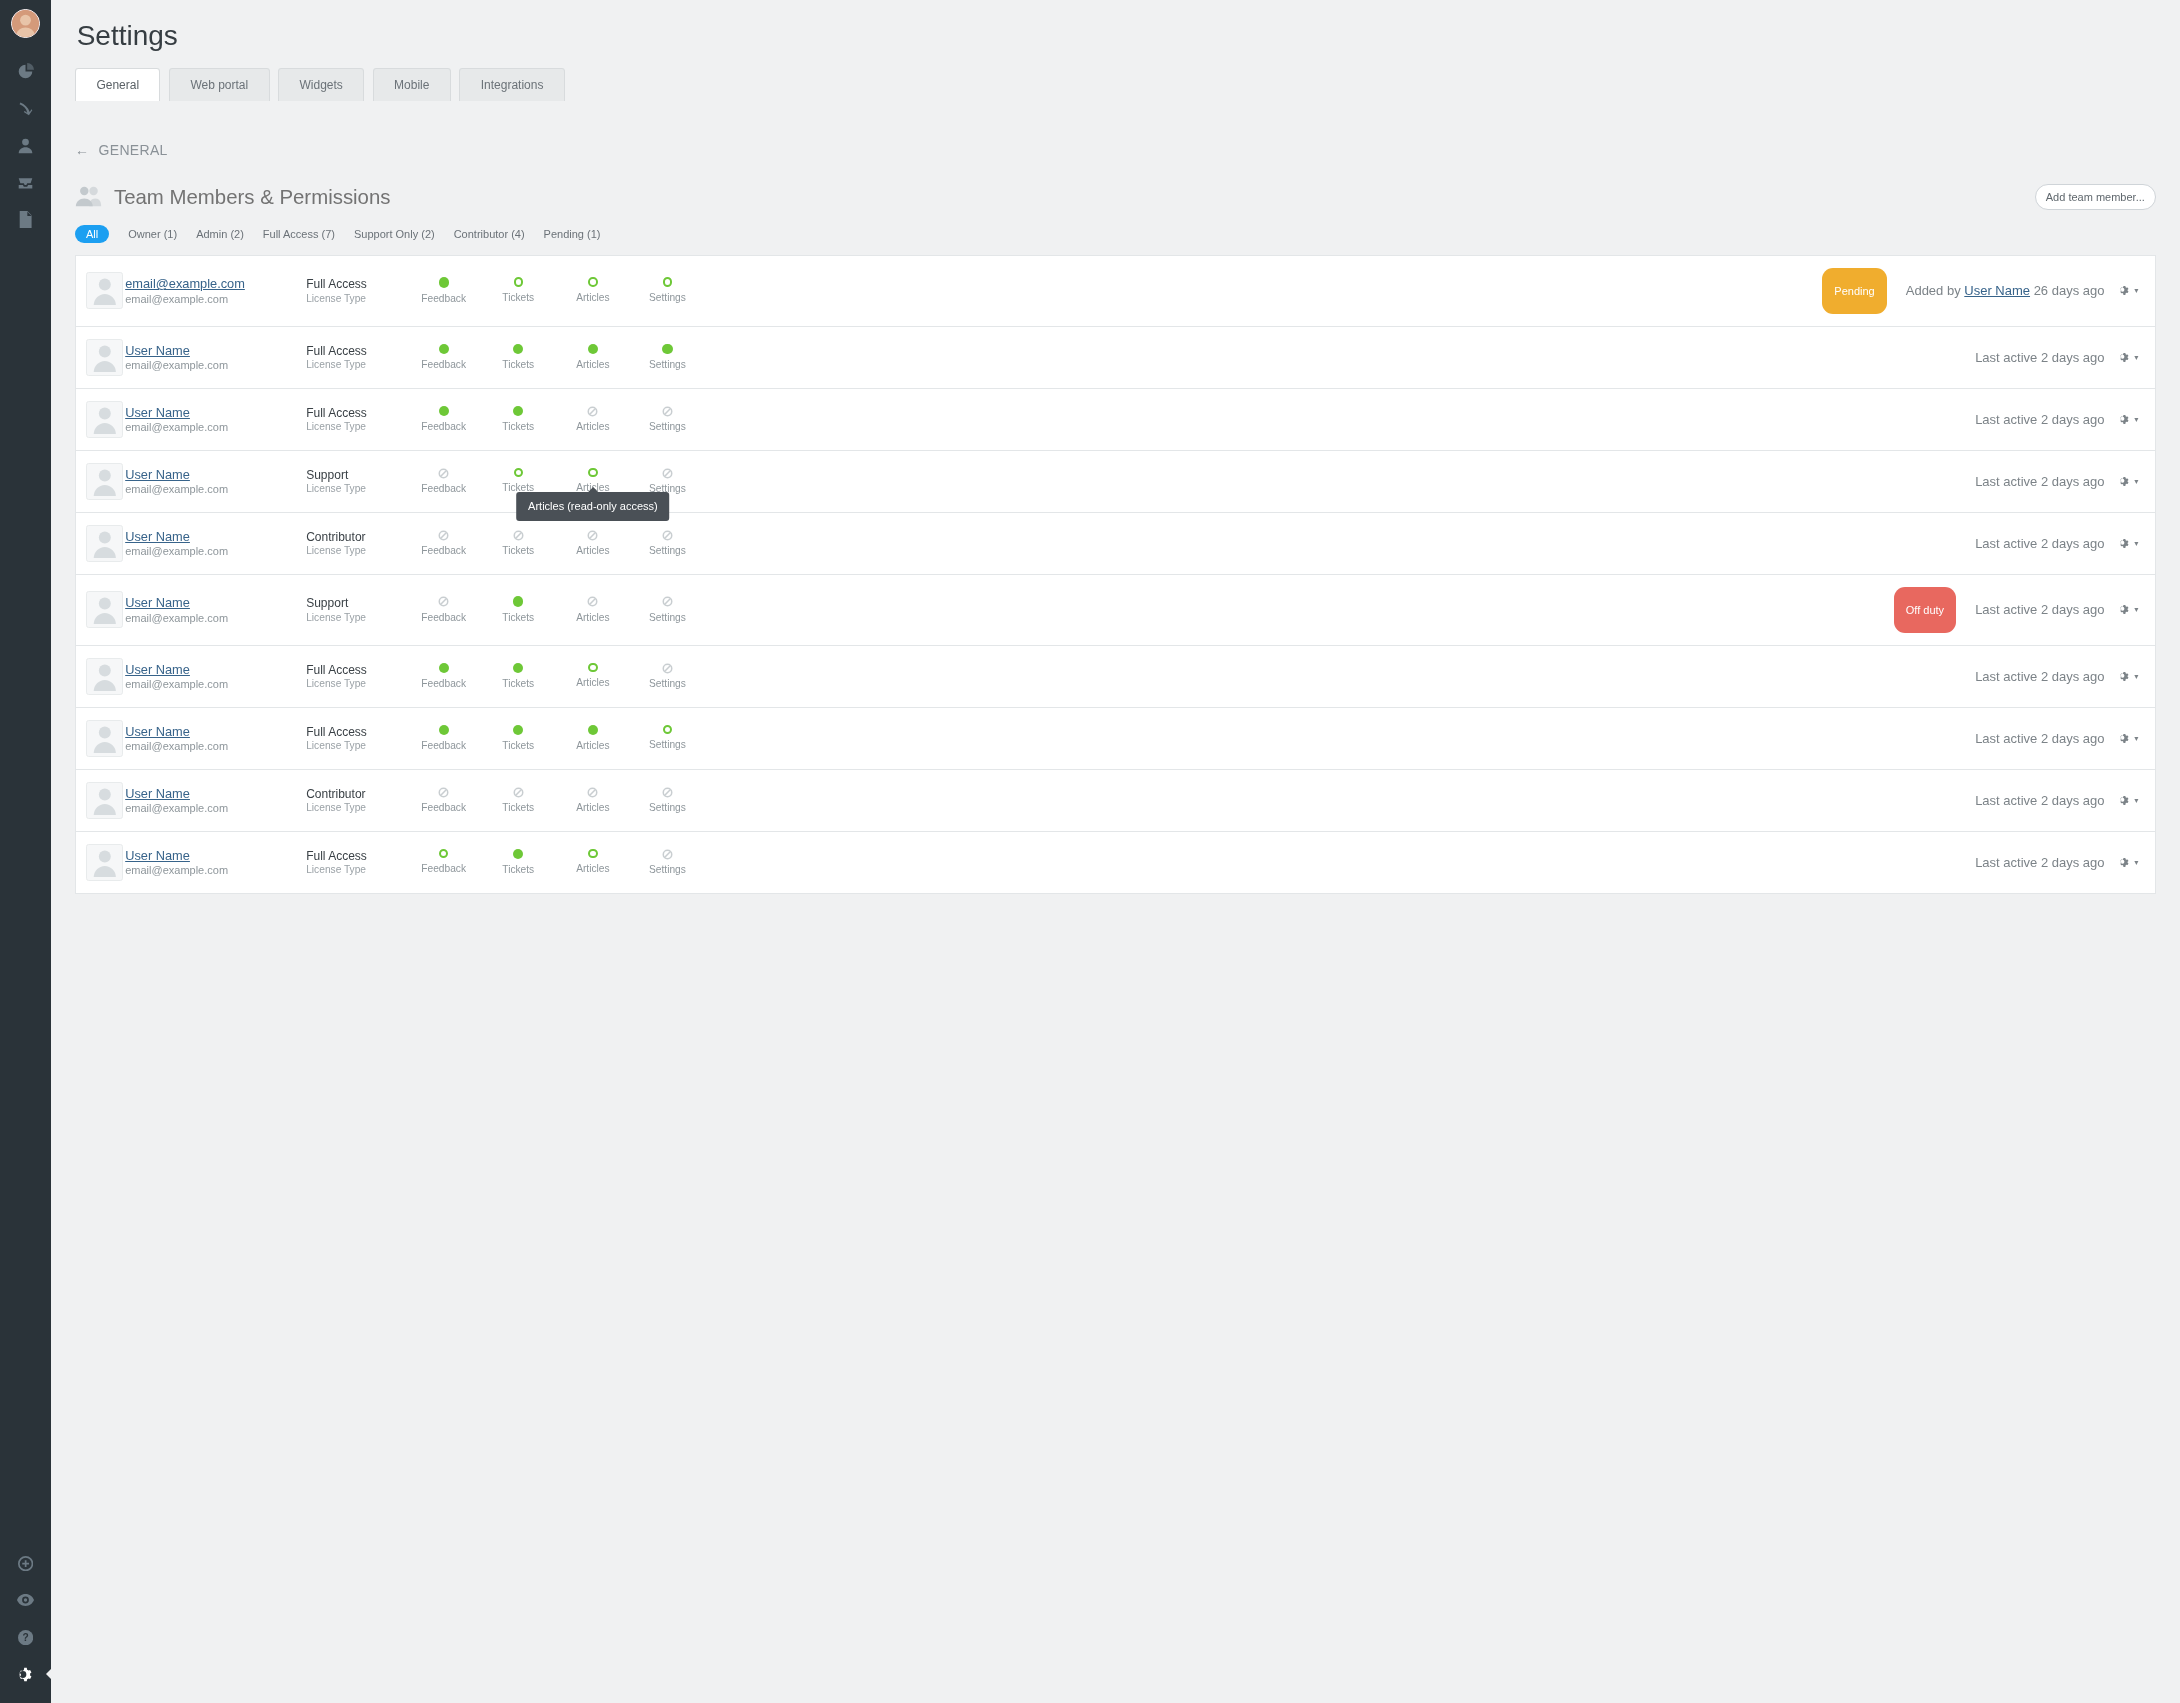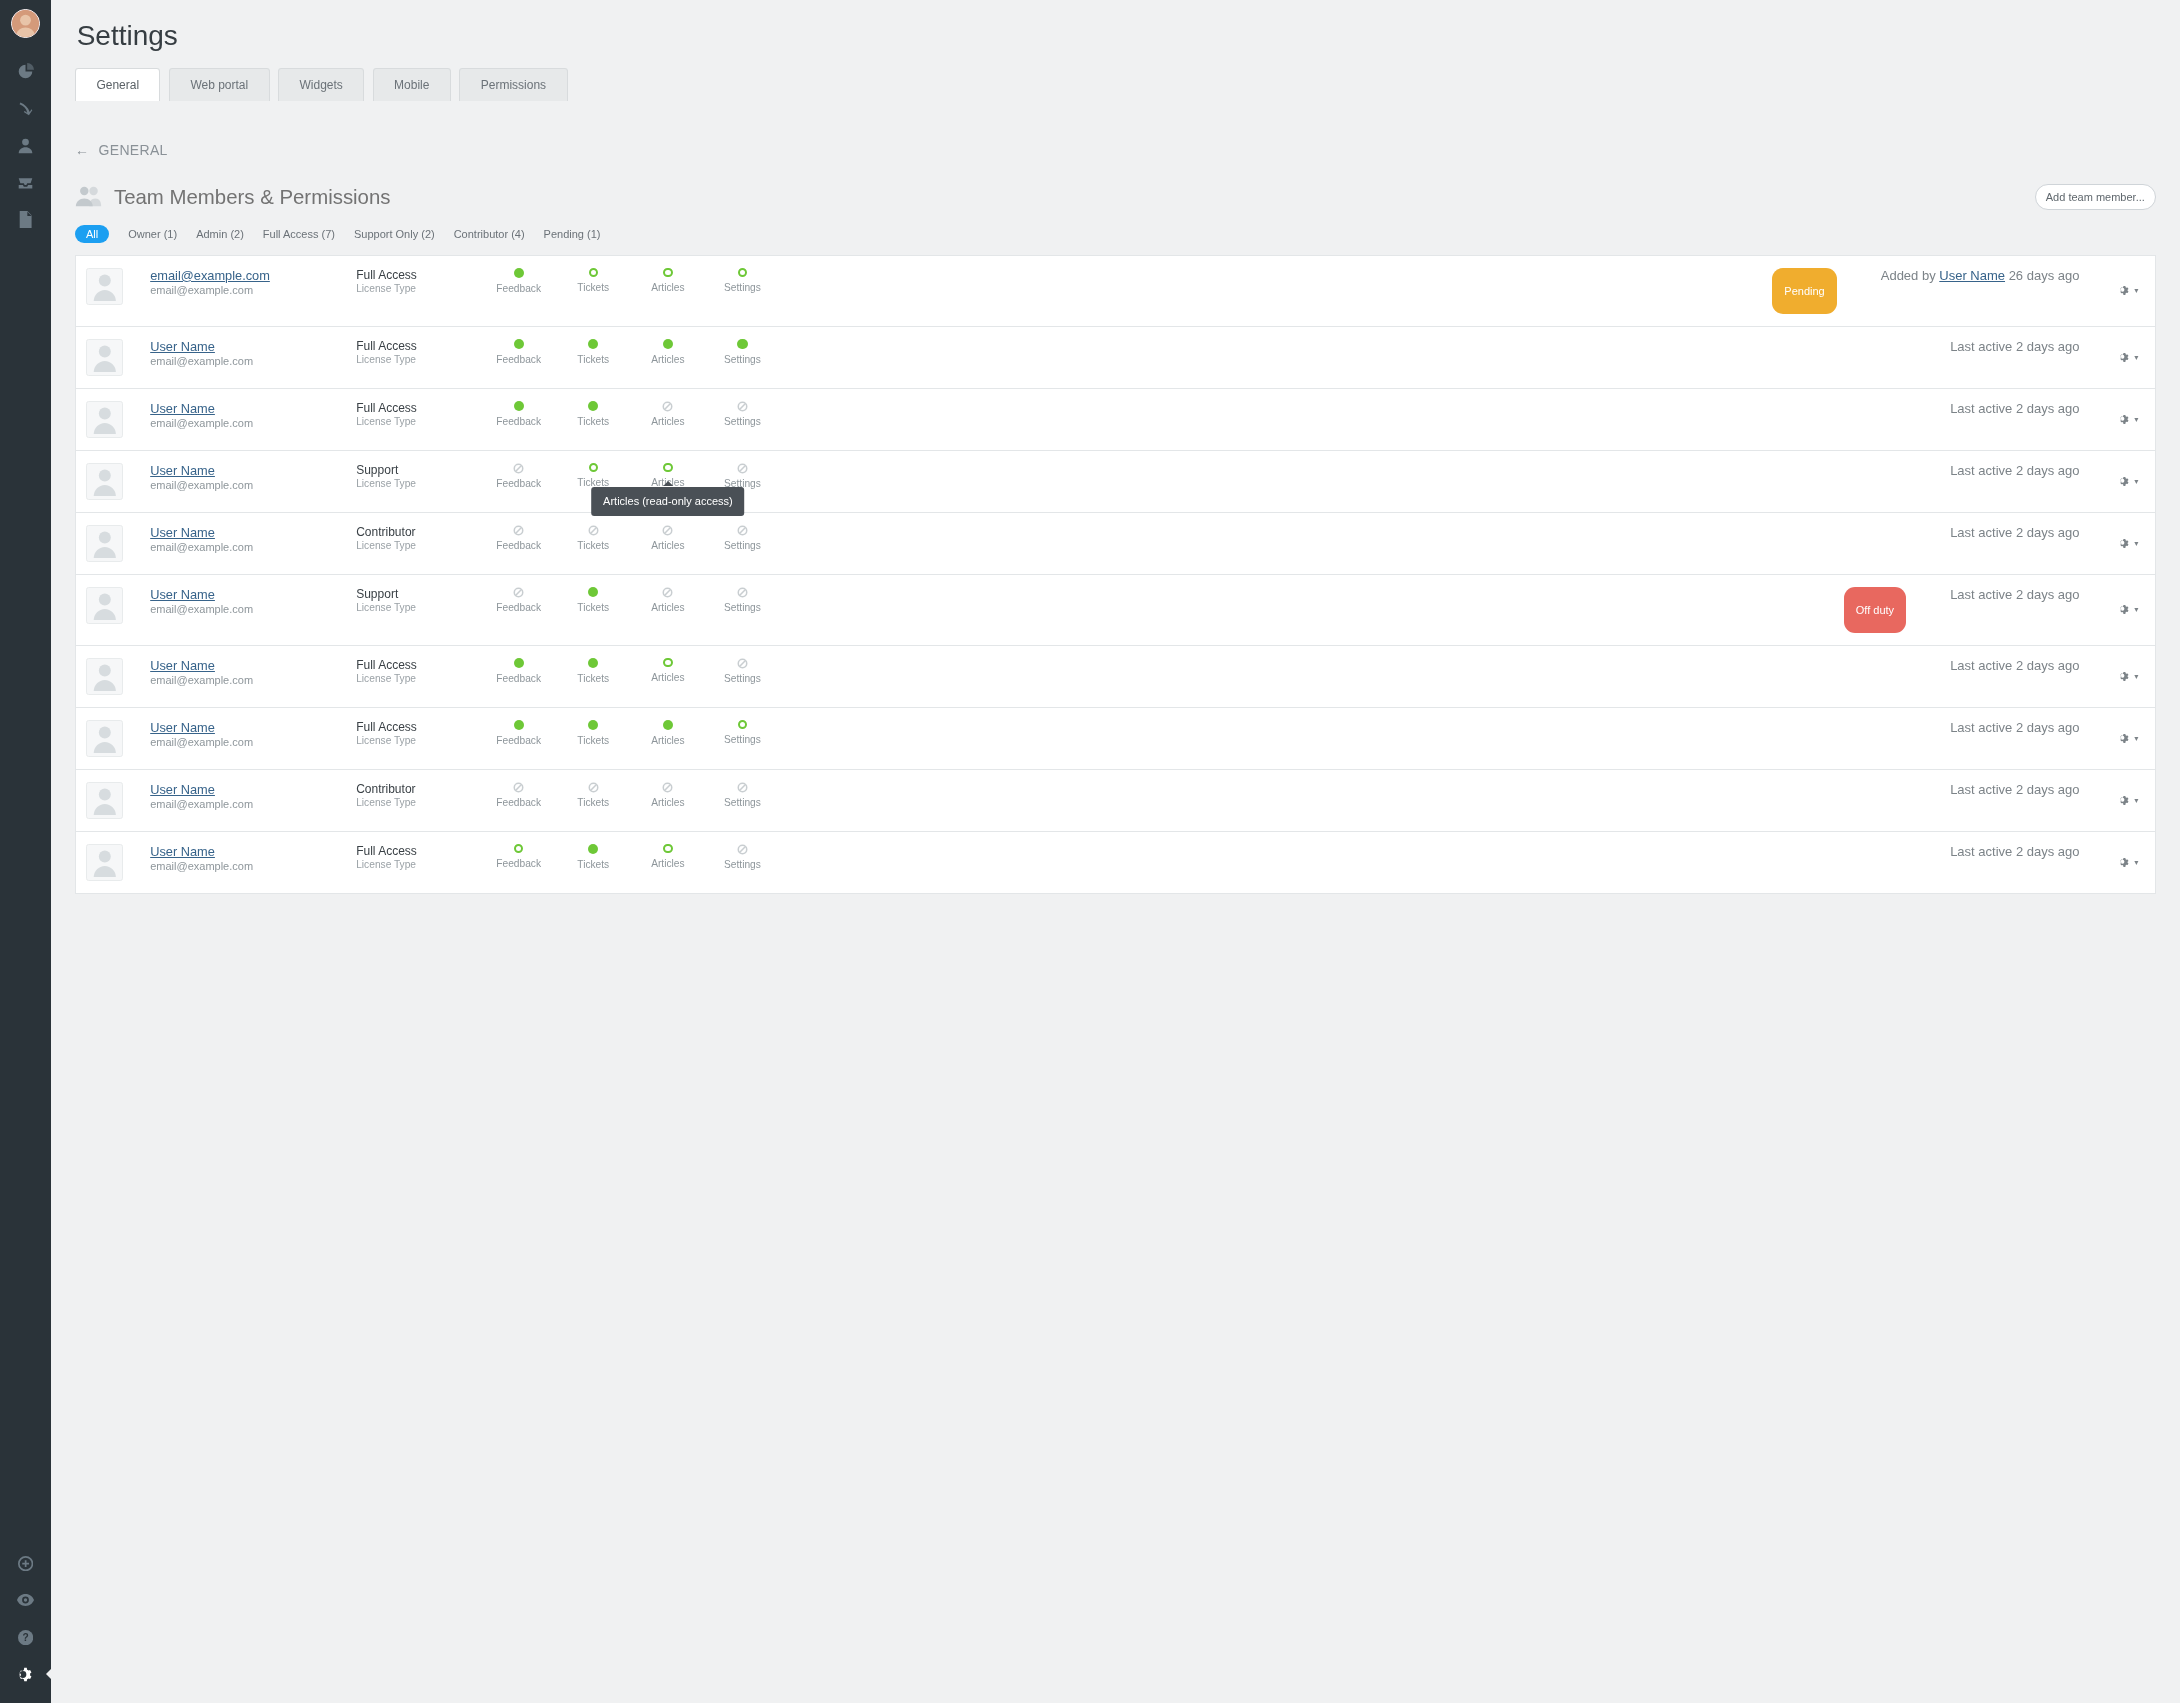--- a/index.html
+++ b/index.html
@@ -72,21 +72,21 @@
 .filters { margin-top:15.3px; display:flex; gap:19px; align-items:center; font-size:11px; color:#6b7278;}
 .filters .pill {
   background:#1c9ff1; color:#fff; border-radius:10.2px; padding:2.6px 11px;
 }
 .filters div { cursor:pointer;text-align:center; }
 
 
 .table { margin-top:12px; }
 .row {
   background:#fff; border:0.9px solid #e3e6e8; border-top:none;
-  display:flex; padding:12px 15.3px 12px 10.2px; gap:27px;
+  display:flex; align-items:center; padding:12px 15.3px 12px 10.2px; gap:2px;
   position:relative;
 }
 .row:first-child{ border-top:0.9px solid #e3e6e8; }
 .row .photo {
   width:37px; height:37px; background:#f6f7f8; border:0.9px solid #e8ebec;
   border-radius:2.6px; display:flex; align-items:center; justify-content:center;
   color:#d7dcdf;
 }
 .row .who { width:179px; }
 .row .who .name { color:#37638a; font-size:12.8px; text-decoration:underline; }
@@ -191,21 +191,21 @@
 </nav>
 
 <main class="main">
   <h1>Settings</h1>
 
   <div class="tabs" id="tabs">
       <div class="tab active">General</div>
       <div class="tab">Web portal</div>
       <div class="tab">Widgets</div>
       <div class="tab">Mobile</div>
-      <div class="tab">Permissions</div>
+      <div class="tab">Integrations</div>
     </div>
 
   <div class="breadcrumb">
     <span class="arrow">←</span>
     <a href="#">GENERAL</a>
   </div>
 
   <div class="section-head">
     <span class="people-ico">
       <svg width="27" height="22" viewBox="0 0 32 26" fill="currentColor">

